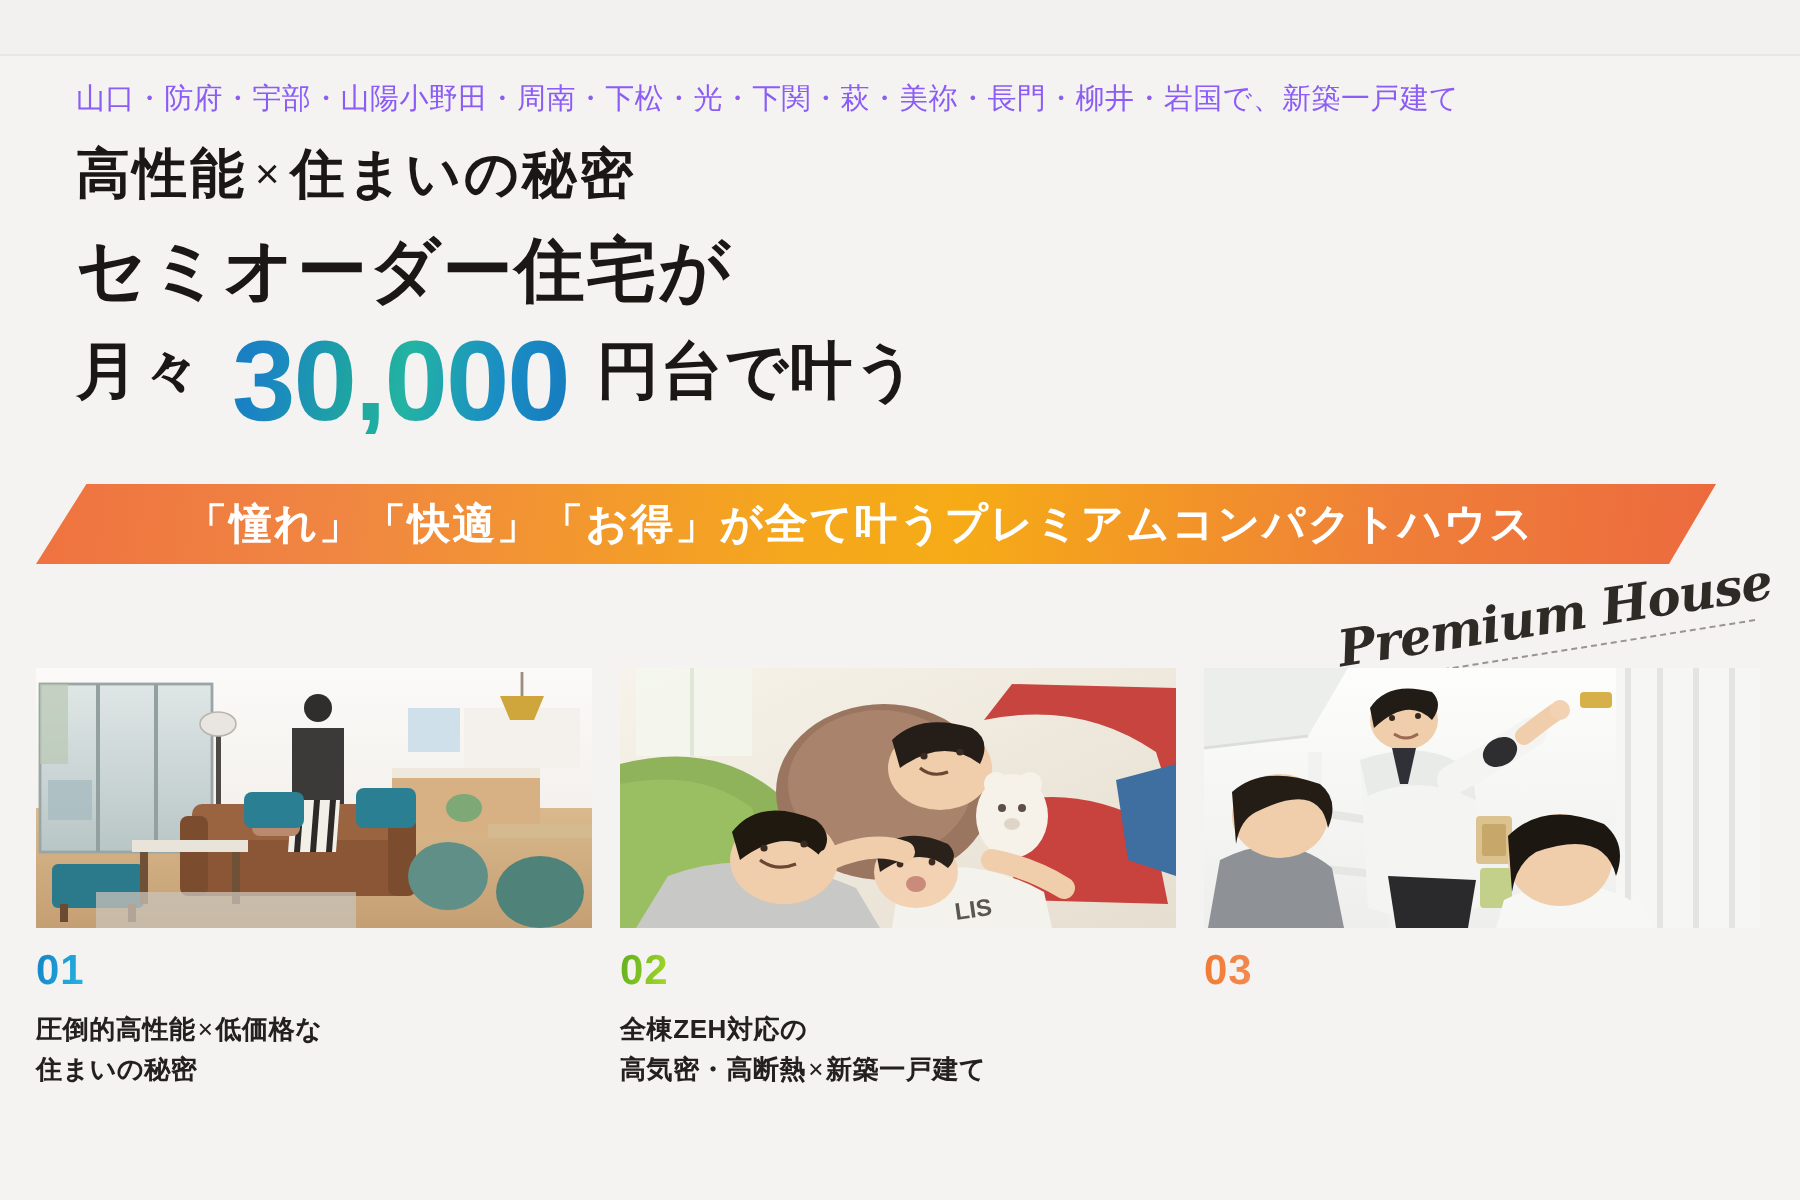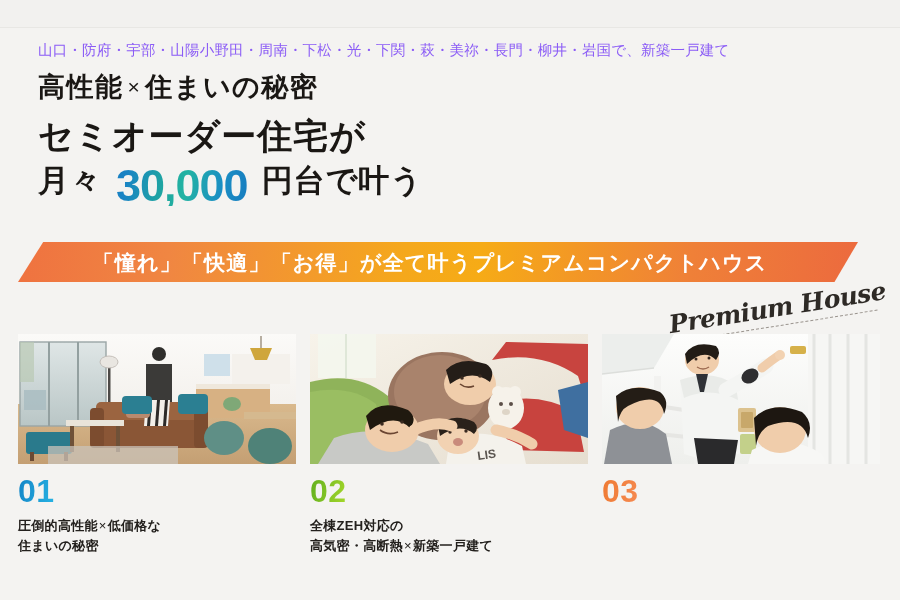--- a/index.html
+++ b/index.html
@@ -83,21 +83,21 @@
     font-size: 31px;
     font-weight: 700;
     letter-spacing: 1px;
     color: #1a1714;
     line-height: 1;
     position: relative;
     bottom: 5px;
   }
 
   .hero-line4 .price {
-    font-size: 45px;
+    font-size: 57px;
     font-weight: 800;
     line-height: 0.92;
     letter-spacing: -1px;
     padding: 0 14px;
     background: linear-gradient(100deg,
         #1577bf 0%,
         #1a84c4 16%,
         #1fa79f 40%,
         #23b3a3 52%,
         #1a8ec4 74%,
@@ -187,21 +187,21 @@
     height: 130px;
     overflow: hidden;
     position: relative;
     background: #ddd;
   }
 
   .thumb svg { display: block; width: 278px; height: 130px; }
 
   .card-num {
     margin-top: 11px;
-    font-size: 32px;
+    font-size: 21px;
     font-weight: 800;
     letter-spacing: 0.5px;
     line-height: 1;
     background-clip: text;
     -webkit-background-clip: text;
     color: transparent;
     -webkit-text-fill-color: transparent;
     width: max-content;
   }
 

